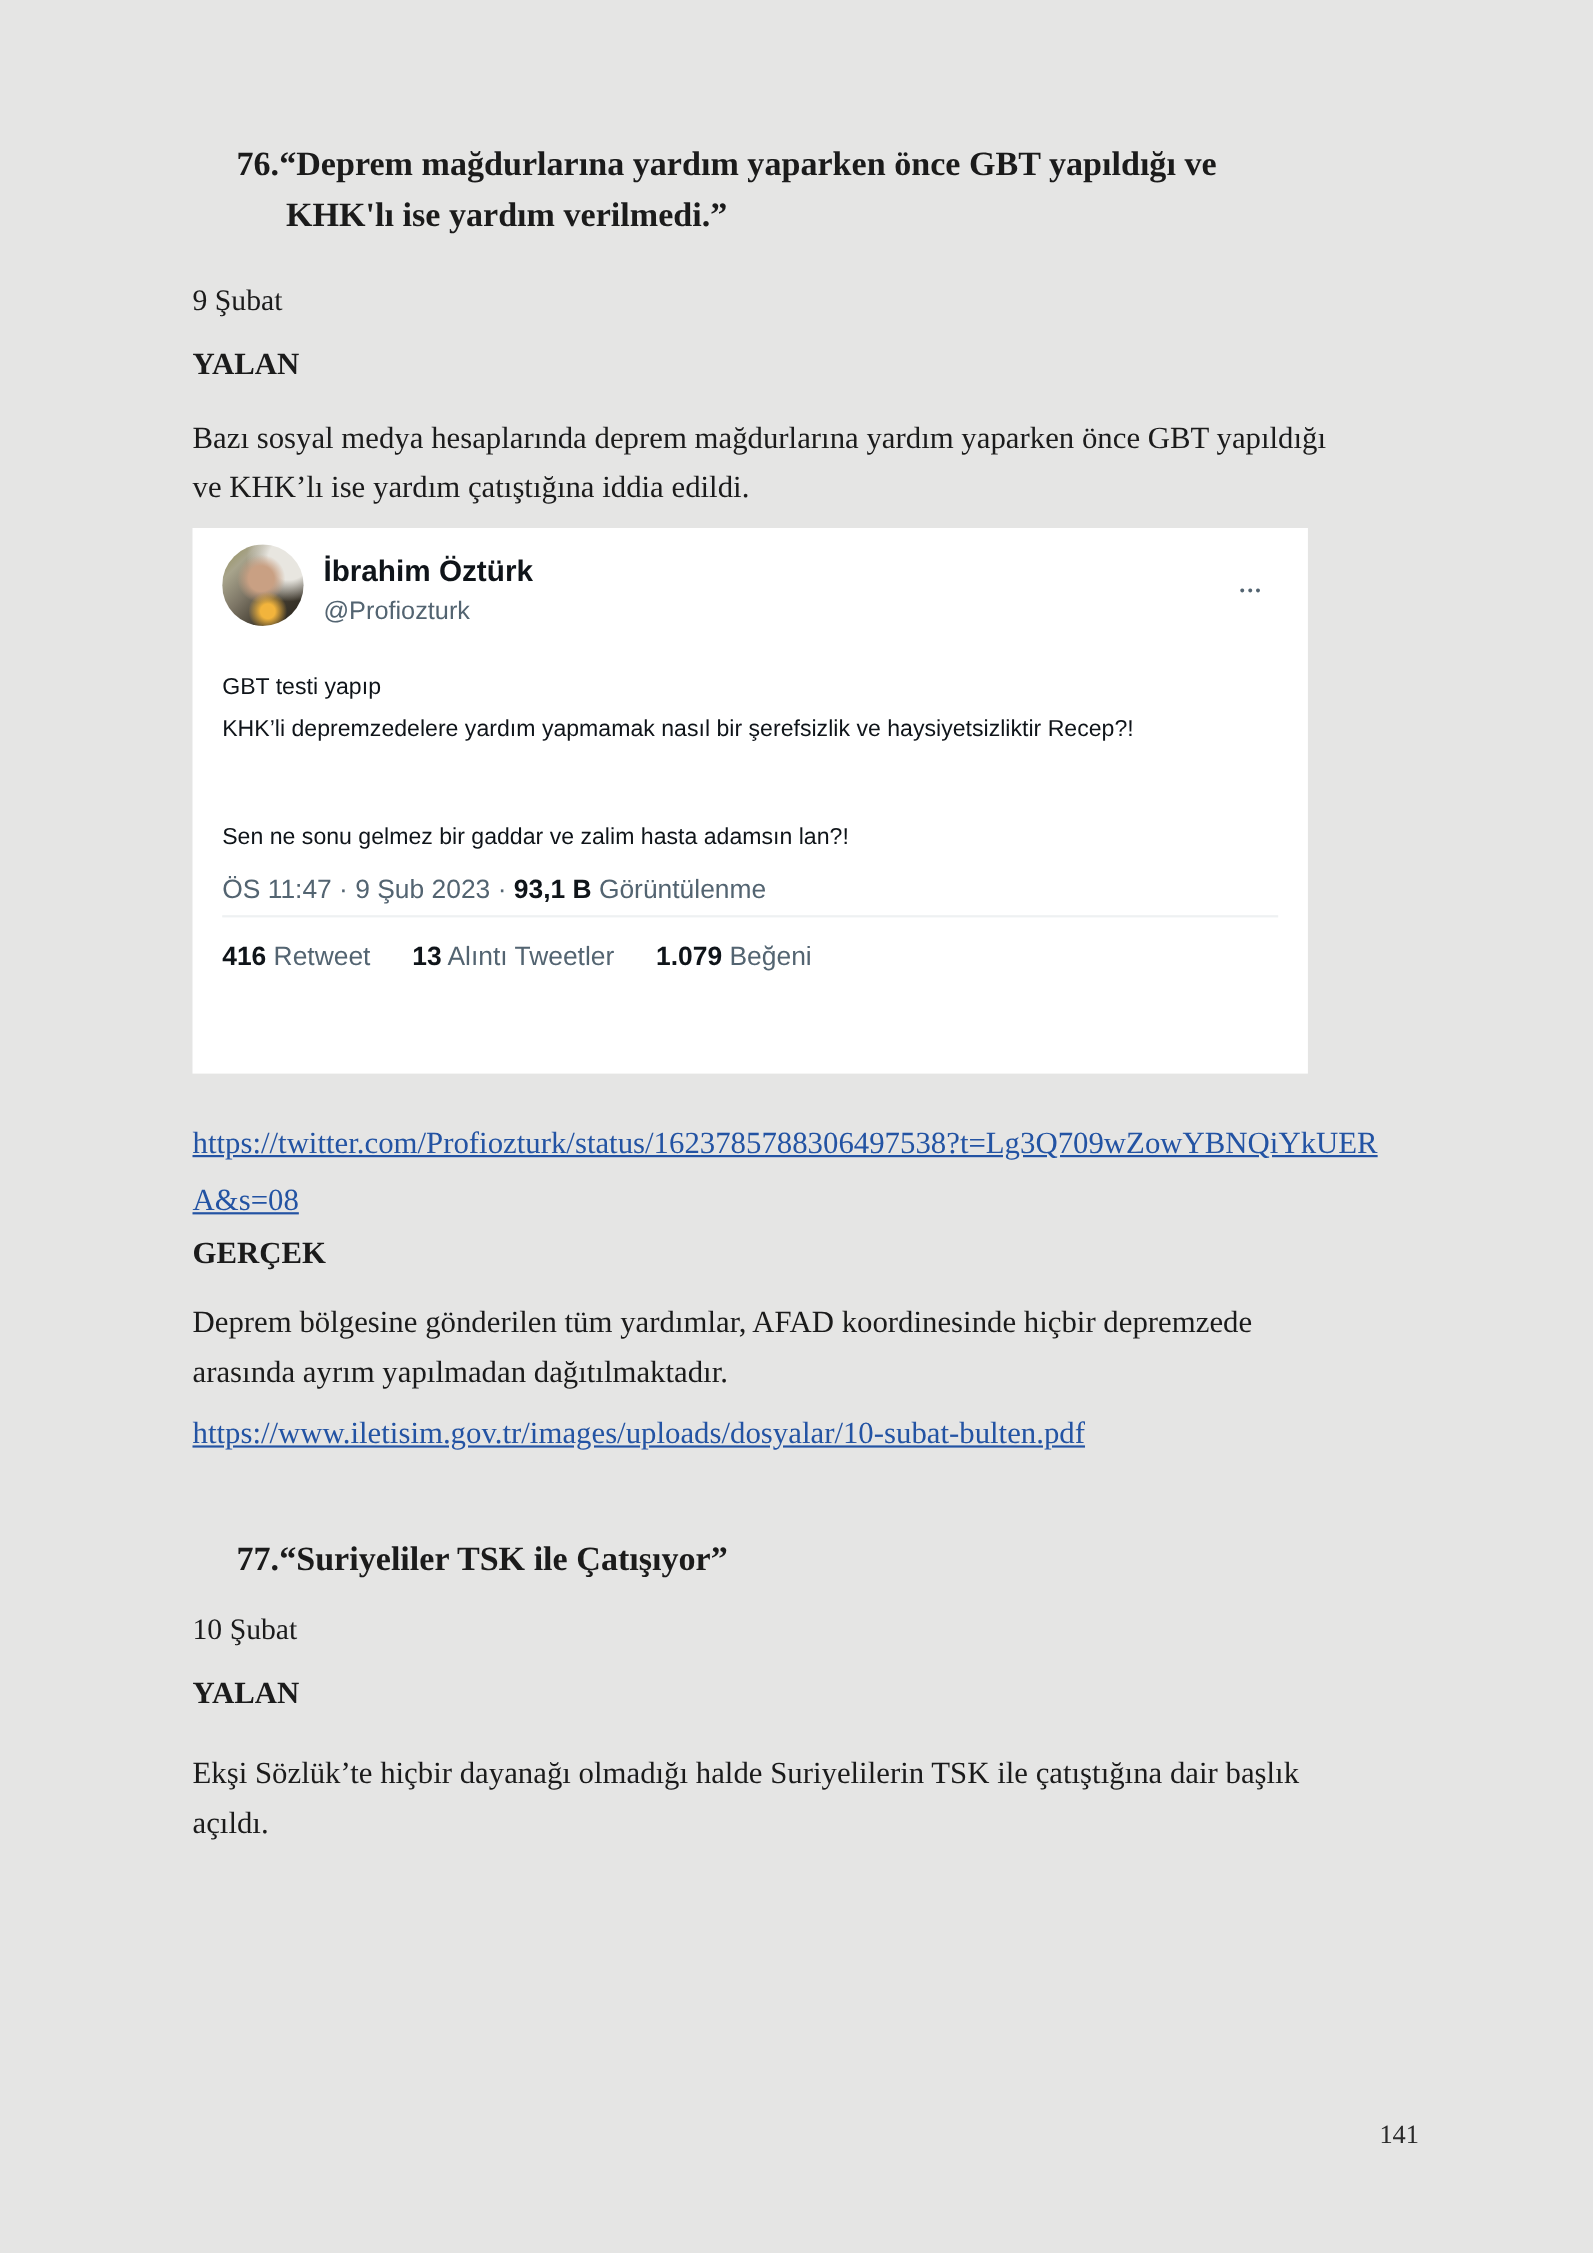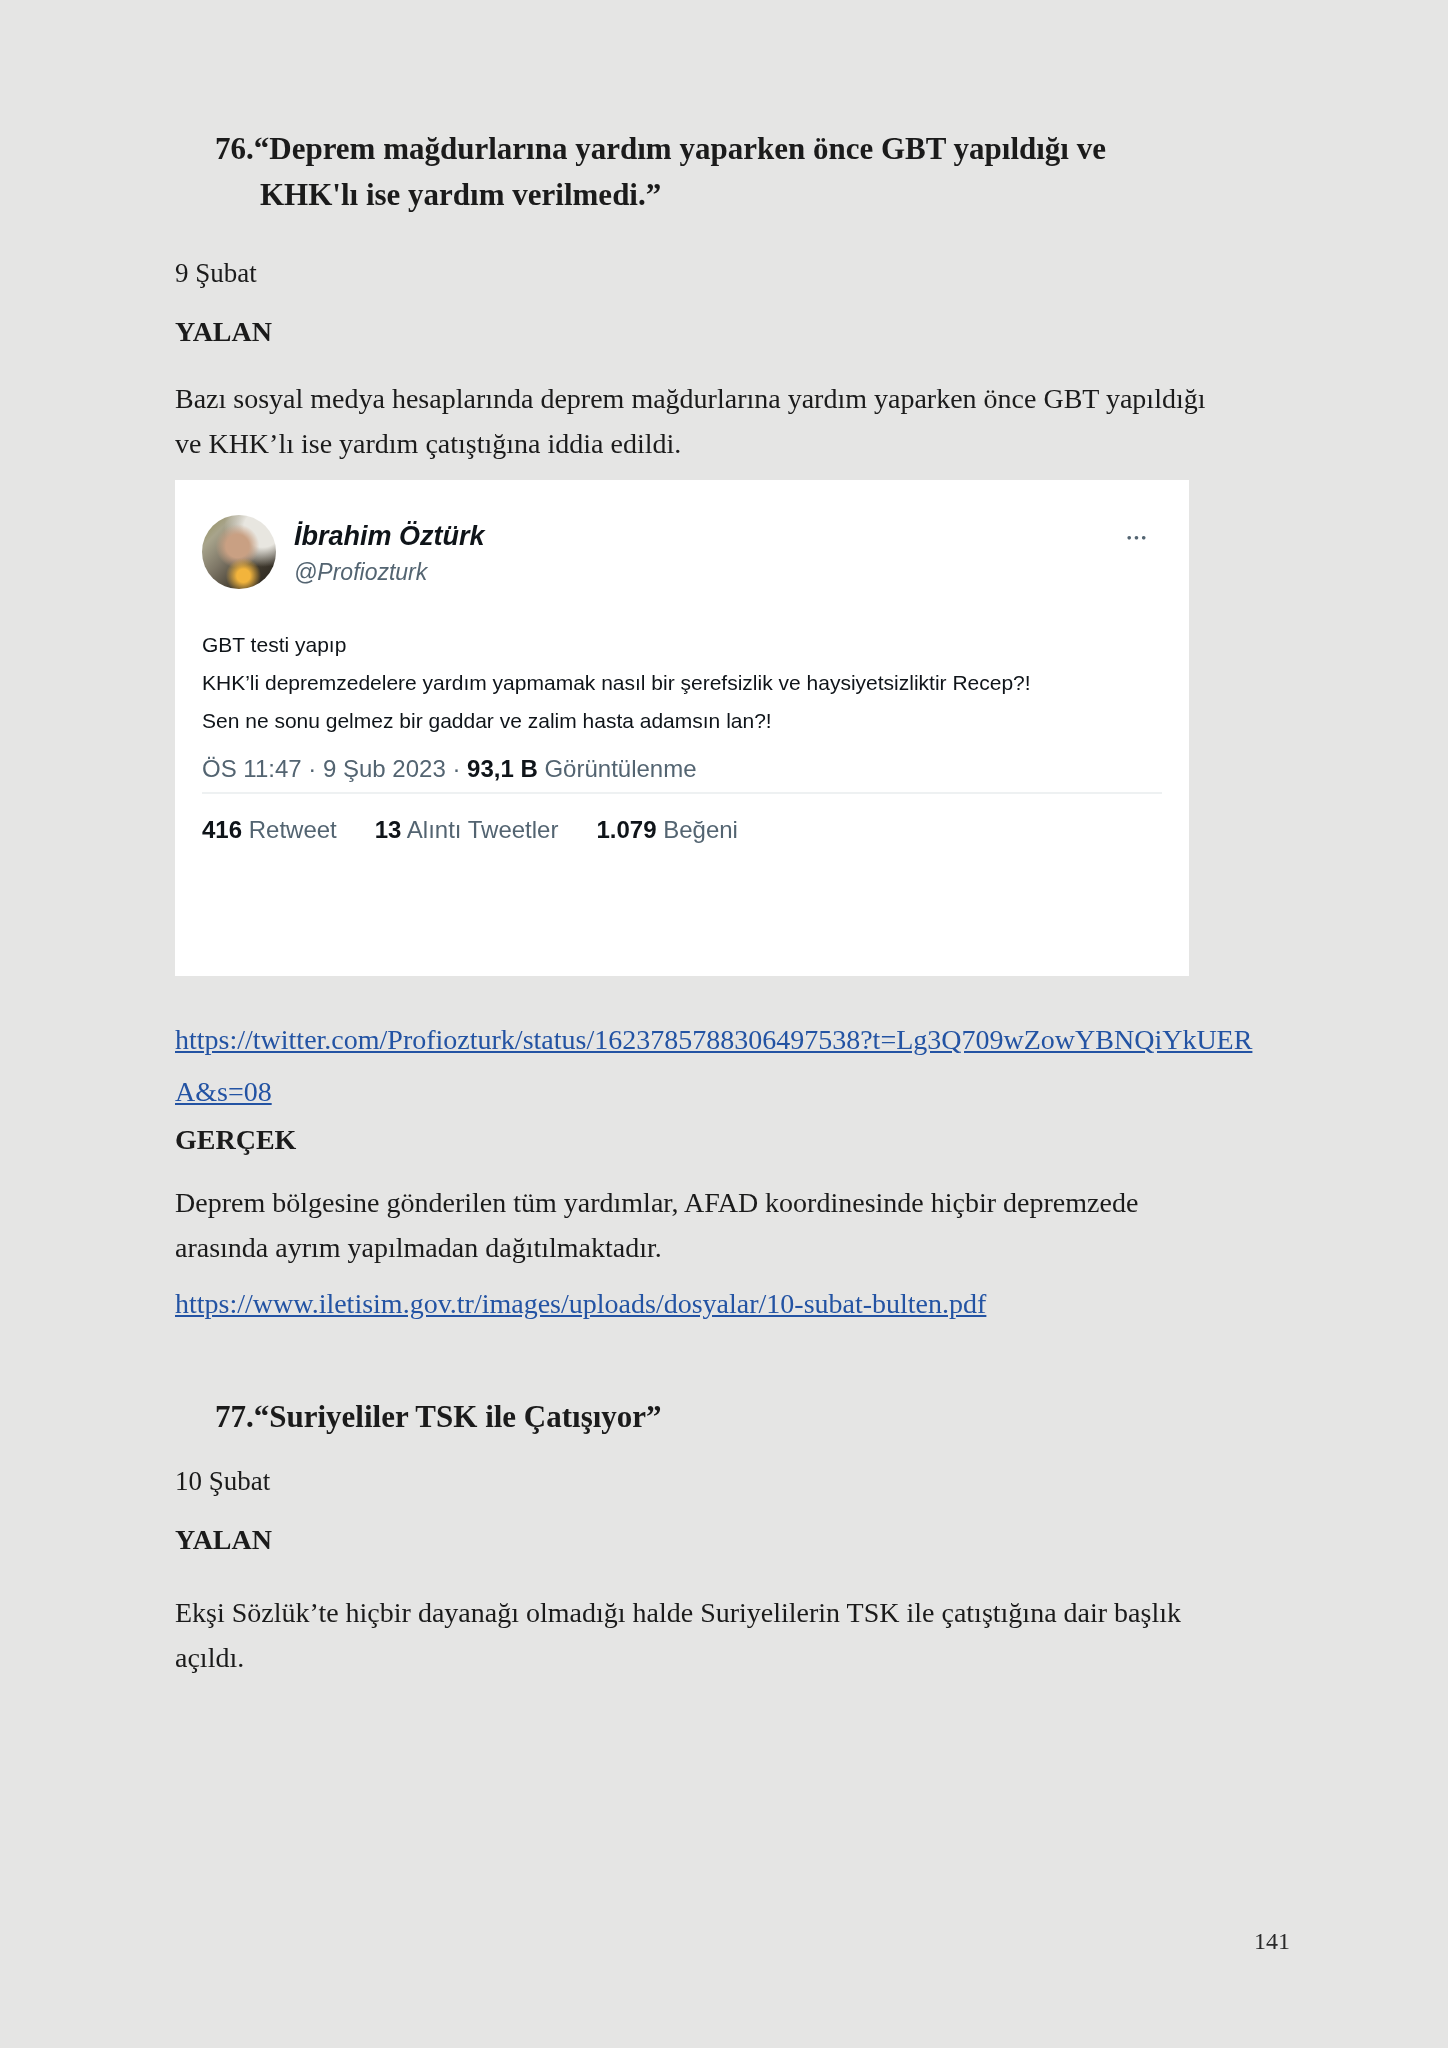--- a/index.html
+++ b/index.html
@@ -81,24 +81,23 @@
     width:1014px;
     height:496px;
     background:#ffffff;
     position:relative;
     font-family:"Liberation Sans", sans-serif;
     color:#0f1419;
     box-sizing:border-box;
     padding:0 27px;
   }
   .tweet-header{
-    padding-top:35px;
+    padding-top:15px;
     display:flex;
-    align-items:center;
-    font-style:italic;
+    align-items:flex-end;
   }
   .avatar{
     width:74px;height:74px;
     border-radius:50%;
     flex:0 0 74px;
     background:
       radial-gradient(circle at 56% 82%, #f2b43c 0 9%, rgba(242,180,60,0) 24%),
       radial-gradient(circle at 48% 42%, #c9a083 0 20%, rgba(201,160,131,0) 38%),
       radial-gradient(circle at 82% 18%, #e8e6e0 0 22%, rgba(232,230,224,0) 45%),
       linear-gradient(135deg,#8f8a4e 0%,#a8a48c 22%,#7d7666 45%,#403a2e 72%,#26221c 100%);
@@ -129,20 +128,21 @@
     cursor:pointer;
   }
   .tweet-body{
     margin-top:37px;
     font-size:21px;
     line-height:38px;
     color:#0f1419;
     width:960px;
   }
   .tweet-body .p2{
+    margin-top:60px;
   }
   .tweet-time{
     margin-top:12px;
     font-size:24px;
     line-height:34px;
     color:#536471;
   }
   .tweet-time .views{
     color:#0f1419;
     font-weight:bold;

